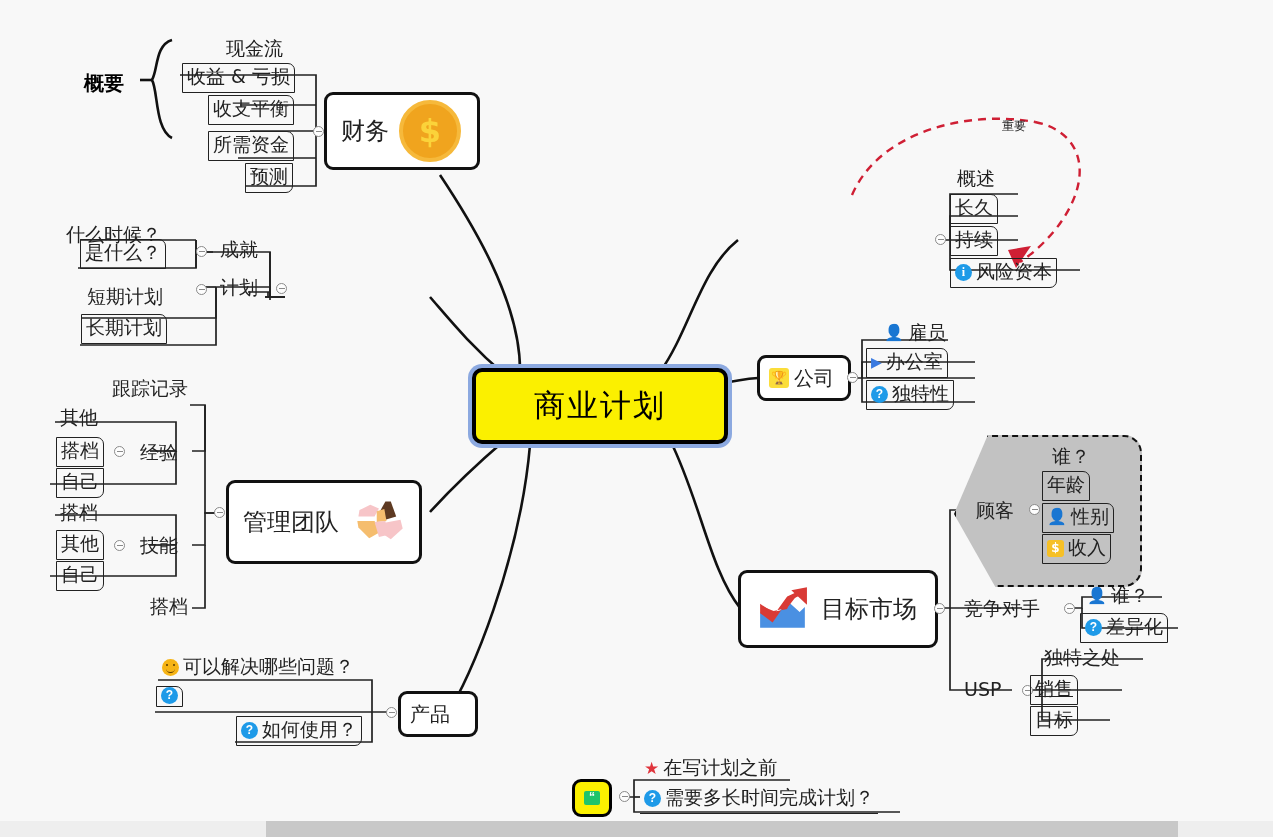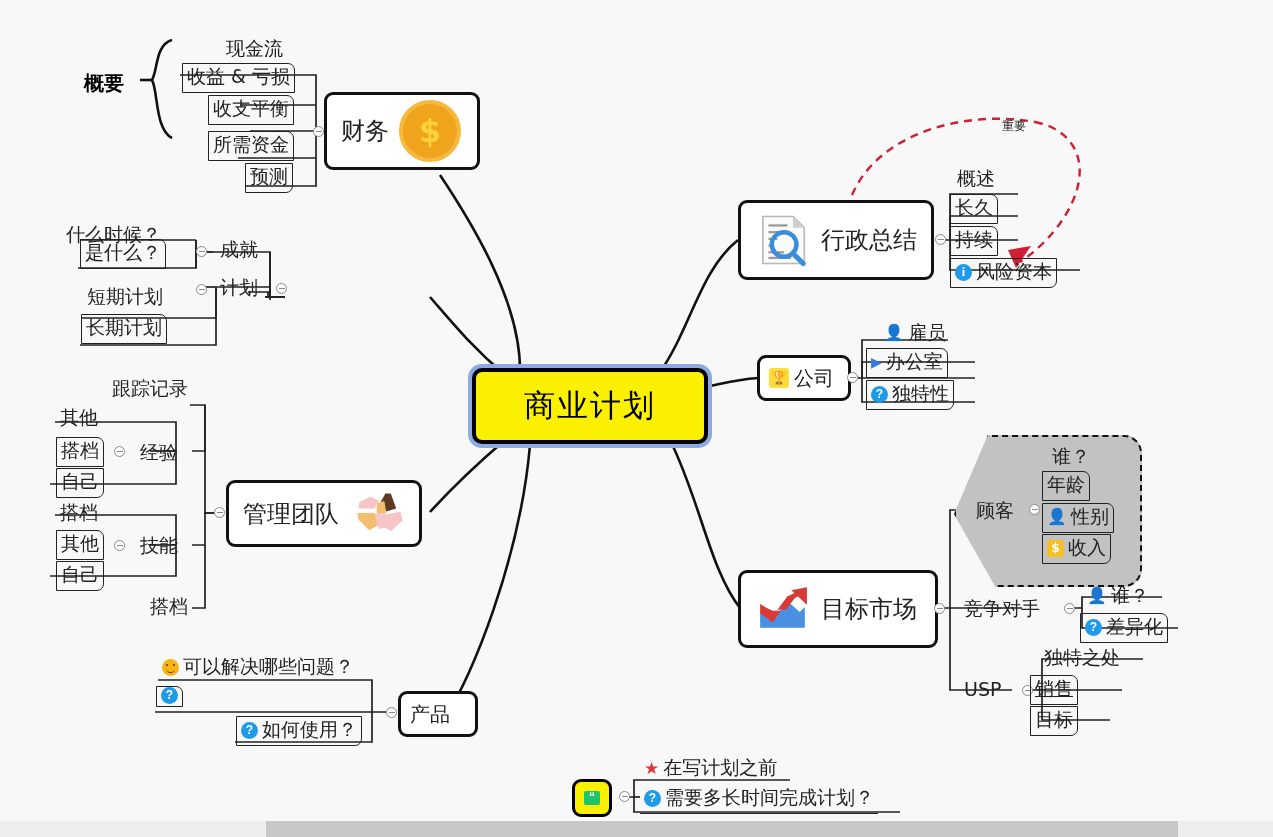--- a/index.html
+++ b/index.html
@@ -206,21 +206,21 @@
       <path d="M1035,122 C1085,132 1095,180 1055,230 C1040,248 1030,255 1020,262"></path>
     </g>
     <polygon points="1016,268 1031,246 1008,250" fill="#cf1f34"></polygon>
 
     <g fill="none" stroke="#111" stroke-width="2.6">
       <path d="M172,40 C155,45 158,70 152,80 C158,90 155,130 172,138"></path>
       <path d="M152,80 L140,80"></path>
     </g>
   </svg>
 
-  <div class="node root" style="left:472px;top:368px;width:236px;height:76px;">
+  <div class="node root" style="left:472px;top:368px;width:256px;height:76px;">
     <span>商业计划</span>
   </div>
 
   <div class="node main" style="left:324px;top:92px;width:156px;height:78px;">
     <span>财务</span>
     <span class="ico coin">$</span>
   </div>
   <div class="handle minus" style="left:313px;top:126px;"></div>
 
   <div class="node plain" style="left:222px;top:36px;">
@@ -260,21 +260,21 @@
     <span>计划</span>
   </div>
   <div class="handle minus" style="left:196px;top:284px;"></div>
   <div class="node plain" style="left:83px;top:284px;">
     <span>短期计划</span>
   </div>
   <div class="node plain box" style="left:81px;top:314px;">
     <span>长期计划</span>
   </div>
 
-  <div class="node main" style="left:226px;top:480px;width:196px;height:67px;">
+  <div class="node main" style="left:226px;top:480px;width:196px;height:84px;">
     <span>管理团队</span>
     <span class="ico">
       <svg width="62" height="54" viewBox="0 0 100 100">
         <path d="M10,40 L40,40 L48,25 L32,18 L12,28 Z" fill="#f7c5c8"></path>
         <path d="M8,48 L40,48 L48,70 L30,80 L10,60 Z" fill="#f5bd6e"></path>
         <path d="M60,12 L70,12 L80,40 L60,46 L50,30 Z" fill="#5e3a22"></path>
         <path d="M56,52 L88,46 L92,62 L70,82 L52,70 Z" fill="#f7c5c8"></path>
         <path d="M44,30 L58,26 L62,48 L44,50 Z" fill="#f5bd6e"></path>
         <path d="M40,50 L60,48 L64,74 L48,78 Z" fill="#f7c5c8"></path>
       </svg>
@@ -326,39 +326,20 @@
     <span>可以解决哪些问题？</span>
   </div>
   <div class="node plain box" style="left:156px;top:686px;">
     <span class="ico ico-q">?</span>
   </div>
   <div class="node plain boxb" style="left:236px;top:716px;">
     <span class="ico ico-q">?</span>
     <span>如何使用？</span>
   </div>
 
-  <div class="node main" style="left:738px;top:200px;width:196px;height:80px;">
-    <span class="ico">
-      <svg width="56" height="58" viewBox="0 0 100 100">
-        <path d="M14,8 L68,8 L88,28 L88,92 L14,92 Z" fill="#fafafa" stroke="#b9b9b9" stroke-width="3"></path>
-        <path d="M68,8 L88,28 L68,28 Z" fill="#cfcfcf"></path>
-        <g stroke="#9a9a9a" stroke-width="4">
-          <path d="M24,24 L58,24"></path>
-            <path d="M24,36 L58,36"></path>
-            <path d="M24,48 L40,48"></path>
-          <path d="M24,60 L34,60"></path>
-            <path d="M24,72 L52,72"></path>
-            <path d="M24,82 L64,82"></path>
-        </g>
-        <circle cx="52" cy="58" r="22" fill="none" stroke="#3a8ddb" stroke-width="8"></circle>
-        <path d="M68,74 L86,92" stroke="#3a8ddb" stroke-width="9" stroke-linecap="round"></path>
-      </svg>
-    </span>
-    <span>行政总结</span>
-  </div>
   <div class="handle minus" style="left:935px;top:234px;"></div>
 
   <div class="node plain" style="left:953px;top:166px;">
     <span>概述</span>
   </div>
   <div class="node plain box" style="left:950px;top:194px;">
     <span>长久</span>
   </div>
   <div class="node plain box" style="left:950px;top:226px;">
     <span>持续</span>

